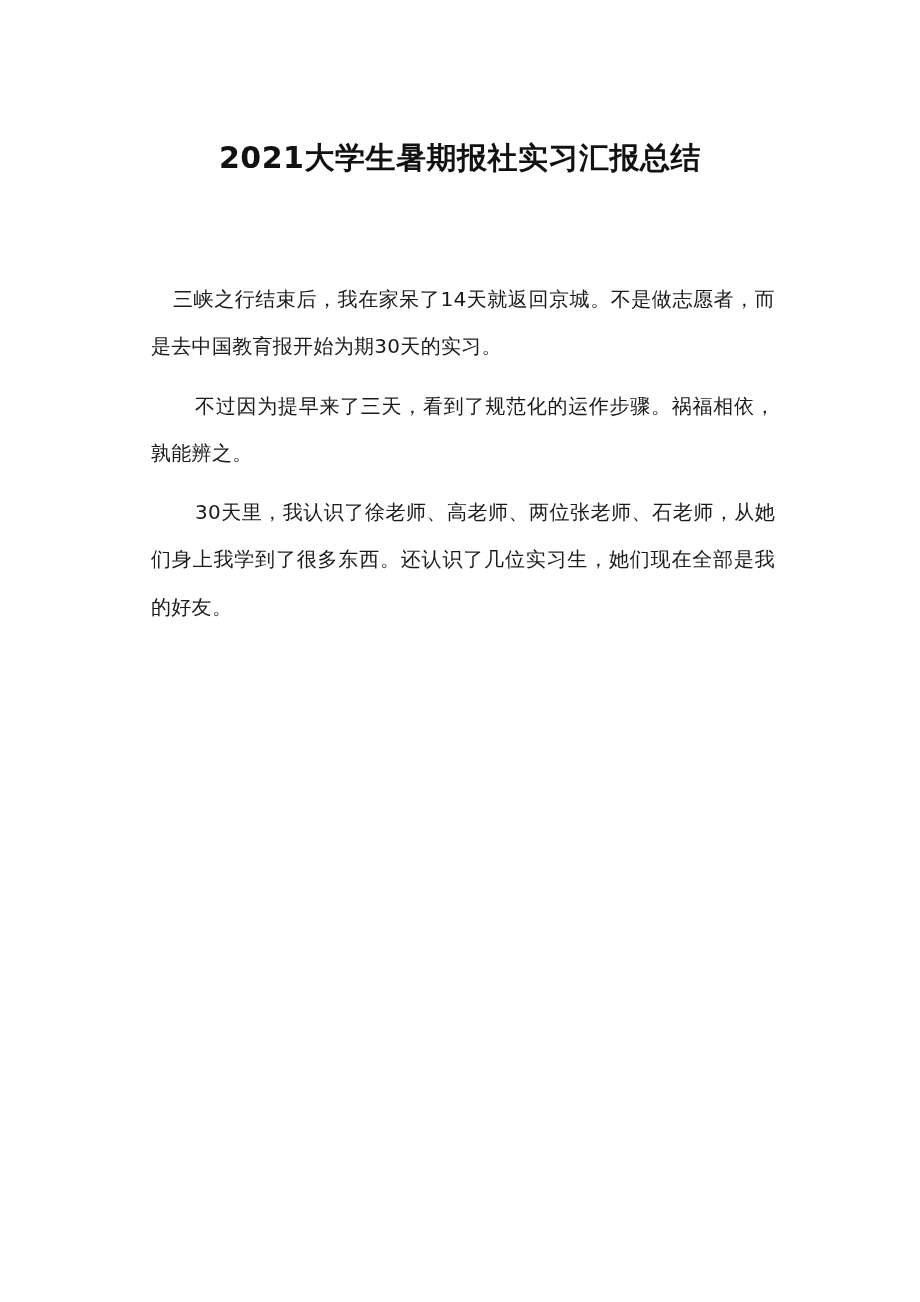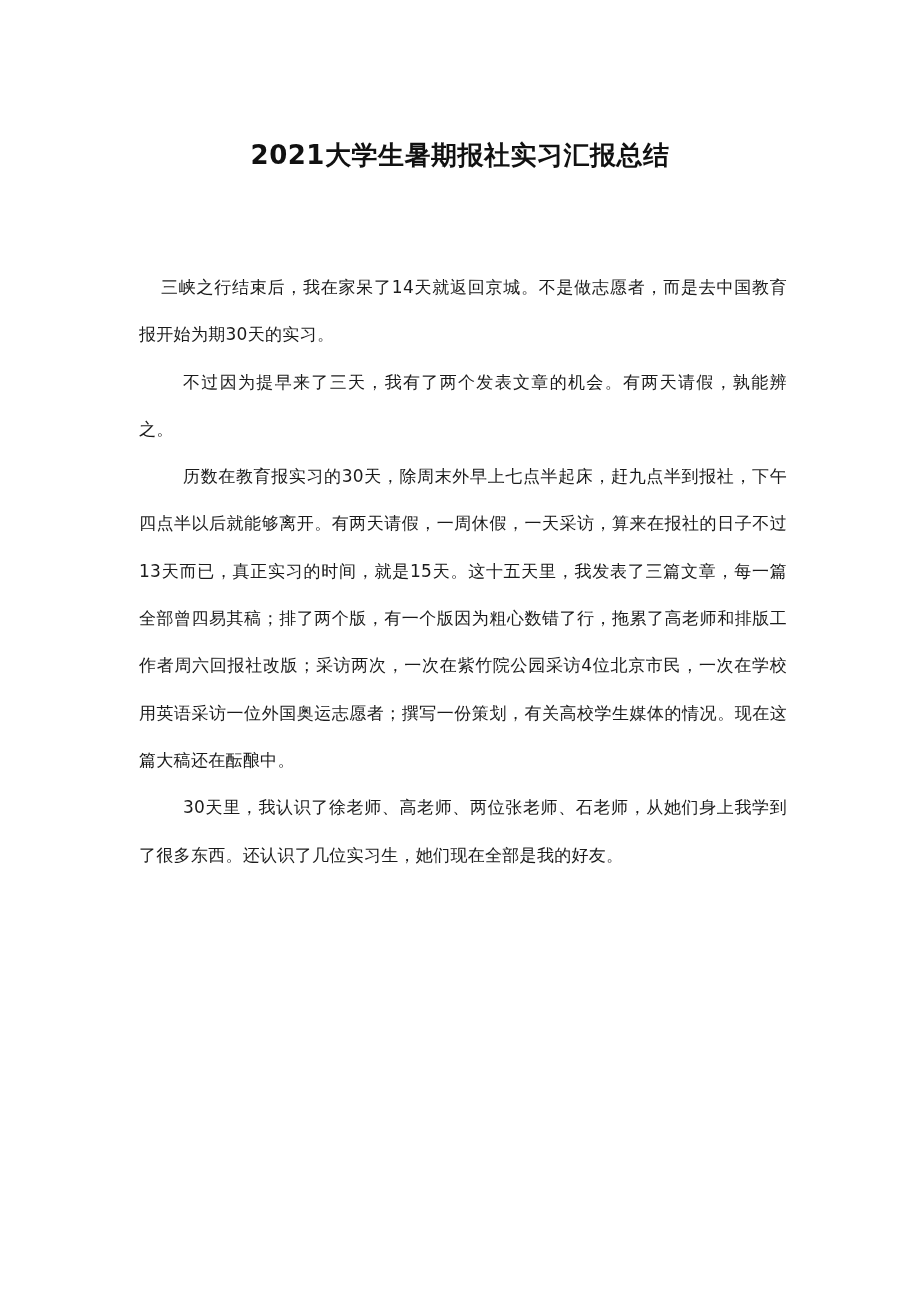--- a/index.html
+++ b/index.html
@@ -1,31 +1,30 @@
 <!DOCTYPE html>
 <html><head>
 <meta charset="utf-8">
 <style>
   html, body { margin: 0; padding: 0; background: #ffffff; }
   body { width: 920px; height: 1302px; position: relative; overflow: hidden;
          font-family: "DejaVu Serif", "Liberation Serif", serif; color: #111111; }
   .page { position: absolute; left: 0; top: 0; width: 920px; height: 1302px; }
   .title { position: absolute; left: 0; top: 118px; width: 920px; text-align: center;
-           font-size: 26px; line-height: 40px; color: #111; letter-spacing: 0.5px;
+           font-size: 30px; line-height: 40px; color: #111; letter-spacing: 0.5px;
            font-family: "DejaVu Sans", "Liberation Sans", sans-serif; }
   .body { position: absolute; left: 139px; top: 264px; width: 648px; }
-  .para { margin: 0; font-size: 17px; line-height: 47.3px; text-align: justify;
+  .para { margin: 12px; font-size: 20px; line-height: 47.3px; text-align: justify;
           text-indent: 44px; font-family: "DejaVu Sans", "Liberation Sans", sans-serif;
           color: #1a1a1a; letter-spacing: 0.3px; }
   .para.first { text-indent: 22px; }
 </style>
 </head>
 <body>
 
 <div class="page">
   <h1 class="title">2021大学生暑期报社实习汇报总结</h1>
   <div class="body">
     <p class="para first">三峡之行结束后，我在家呆了14天就返回京城。不是做志愿者，而是去中国教育报开始为期30天的实习。</p>
-    <p class="para">不过因为提早来了三天，我有了两个发表文章的机会。有两天请假，孰能辨之。</p>
-    <p class="para">历数在教育报实习的30天，除周末外早上七点半起床，赶九点半到报社，下午四点半以后就能够离开。有两天请假，一周休假，一天采访，算来在报社的日子不过13天而已，真正实习的时间，就是15天。这十五天里，我发表了三篇文章，每一篇全部曾四易其稿；排了两个版，有一个版因为粗心数错了行，拖累了高老师和排版工作者周六回报社改版；采访两次，一次在紫竹院公园采访4位北京市民，一次在学校用英语采访一位外国奥运志愿者；撰写一份策划，有关高校学生媒体的情况。现在这篇大稿还在酝酿中。</p>
+    <p class="para">不过因为提早来了三天，看到了规范化的运作步骤。祸福相依，孰能辨之。</p>
     <p class="para">30天里，我认识了徐老师、高老师、两位张老师、石老师，从她们身上我学到了很多东西。还认识了几位实习生，她们现在全部是我的好友。</p>
   </div>
 </div>
 
 </body></html>

